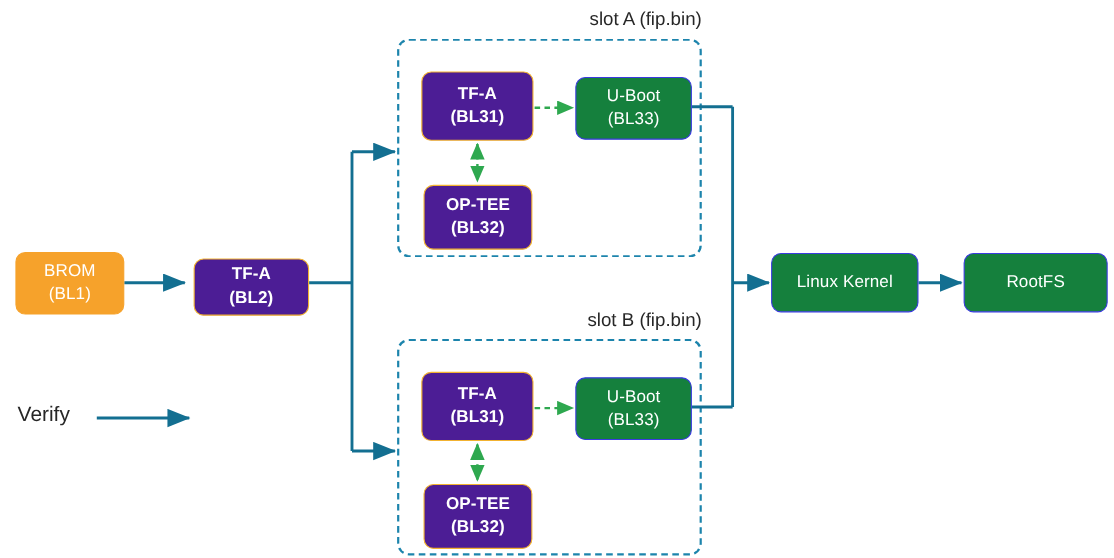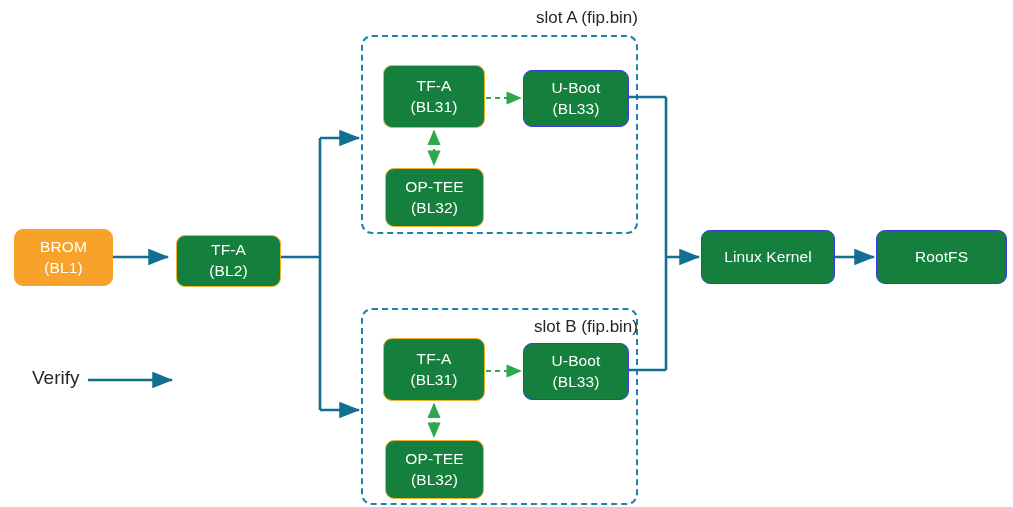--- a/index.html
+++ b/index.html
@@ -33,22 +33,23 @@
     letter-spacing: 0.1px;
     z-index: 5;
   }
   .node .ln { display: block; white-space: nowrap; }
 
   .node-orange {
     background: #F6A22B;
     border: 1.6px solid #F6A22B;
   }
   .node-red {
-    background: #15803d;
+    background: #4c1d95;
     border: 1.6px solid #F2B230;
+    font-weight: bold;
   }
   .node-blue {
     background: #15803d;
     border: 1.6px solid #3A3AE0;
   }
 
   .slot-box {
     position: absolute;
     box-sizing: border-box;
     border: 2px dashed #1C84AC;
@@ -121,21 +122,21 @@
 
     <line x1="835" y1="257" x2="874" y2="257" stroke="#136F91" stroke-width="2.6" marker-end="url(#arrow-teal)"></line>
 
     <line x1="88" y1="380" x2="172" y2="380" stroke="#136F91" stroke-width="2.6" marker-end="url(#arrow-teal)"></line>
   </svg>
 
   <div class="slot-box" style="left:361px; top:35px; width:277px; height:199px;"></div>
   <div class="slot-title" style="left:361px; top:8px; width:277px;">slot A (fip.bin)</div>
 
   <div class="slot-box" style="left:361px; top:308px; width:277px; height:197px;"></div>
-  <div class="slot-title" style="left:361px; top:281px; width:277px;margin-top:36px;">slot B (fip.bin)</div>
+  <div class="slot-title" style="left:361px; top:281px; width:277px;">slot B (fip.bin)</div>
 
   <div class="node node-orange" style="left:14px; top:229px; width:99px; height:57px;">
     <span class="ln">BROM</span>
     <span class="ln">(BL1)</span>
   </div>
 
   <div class="node node-red" style="left:176px; top:235px; width:105px; height:52px;">
     <span class="ln">TF-A</span>
     <span class="ln">(BL2)</span>
   </div>
@@ -182,15 +183,15 @@
 
     <line x1="486" y1="98" x2="521" y2="98" stroke="#2EA84F" stroke-width="2.2" stroke-dasharray="5 4" marker-end="url(#arrow-green)"></line>
 
     <line x1="434" y1="131" x2="434" y2="165" stroke="#2EA84F" stroke-width="2.2" stroke-dasharray="5 4" marker-end="url(#arrow-green)" marker-start="url(#arrow-green-start)"></line>
 
     <line x1="486" y1="371" x2="521" y2="371" stroke="#2EA84F" stroke-width="2.2" stroke-dasharray="5 4" marker-end="url(#arrow-green)"></line>
 
     <line x1="434" y1="404" x2="434" y2="437" stroke="#2EA84F" stroke-width="2.2" stroke-dasharray="5 4" marker-end="url(#arrow-green)" marker-start="url(#arrow-green-start)"></line>
   </svg>
 
-  <div class="legend-label" style="left:32px; top:367px;">Verify</div>
+  <div class="legend-label" style="left:16px; top:367px;">Verify</div>
 
 </div>
 
 </body></html>

